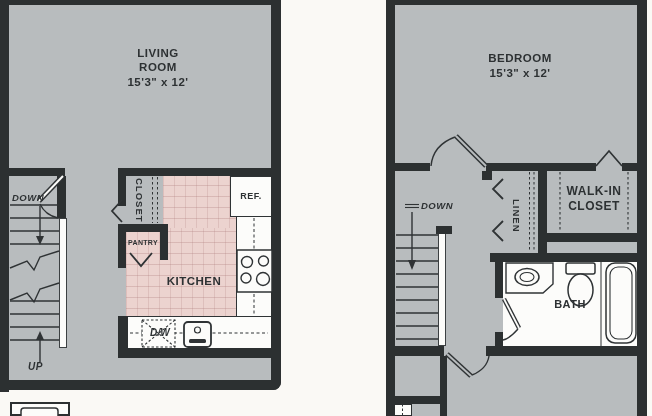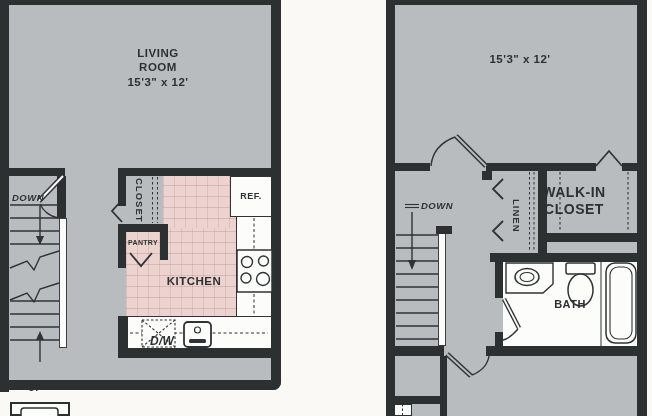--- a/index.html
+++ b/index.html
@@ -249,26 +249,27 @@
   </svg>
 
   <div class="lbl" style="left:103px;top:46px;width:110px;font-size:11.5px;">
     <div class="preline">LIVING
 ROOM</div>
     <div style="font-weight:700;margin-top:1px;">15'3" x 12'</div>
   </div>
   <div class="lbl vert" style="left:130px;top:175px;width:15px;height:50px;font-size:9.5px;">CLOSET</div>
   <div class="lbl" style="left:124px;top:239px;width:38px;font-size:7px;letter-spacing:.3px;">PANTRY</div>
   <div class="lbl" style="left:150px;top:274px;width:88px;font-size:11.5px;">KITCHEN</div>
-  <div class="lbl ital" style="left:146px;top:334px;width:28px;font-size:12px;letter-spacing:.2px;text-align:right;">D/W</div>
+  <div class="lbl ital" style="left:146px;top:327px;width:28px;font-size:10px;letter-spacing:.2px;">D/W</div>
   <div class="lbl ital" style="left:12px;top:192px;width:42px;font-size:9.5px;text-align:left;">DOWN</div>
-  <div class="lbl ital" style="left:28px;top:382px;width:26px;font-size:10px;text-align:left;">UP</div>
+  <div class="lbl ital" style="left:28px;top:361px;width:26px;font-size:10px;text-align:left;">UP</div>
 
   <div class="lbl" style="left:455px;top:51px;width:130px;font-size:11.5px;">
+    <div>BEDROOM</div>
     <div style="font-weight:700;margin-top:1px;">15'3" x 12'</div>
   </div>
   <div class="lbl ital" style="left:421px;top:200px;width:42px;font-size:9.5px;text-align:left;">DOWN</div>
   <div class="lbl vert" style="left:507px;top:191px;width:15px;height:50px;font-size:9.5px;">LINEN</div>
-  <div class="lbl preline" style="left:532px;top:184px;width:84px;font-size:14px;">WALK-IN
+  <div class="lbl preline" style="left:552px;top:184px;width:84px;font-size:12px;">WALK-IN
 CLOSET</div>
   <div class="lbl" style="left:540px;top:298px;width:60px;font-size:11px;">BATH</div>
 
 </div>
 
 </body></html>

